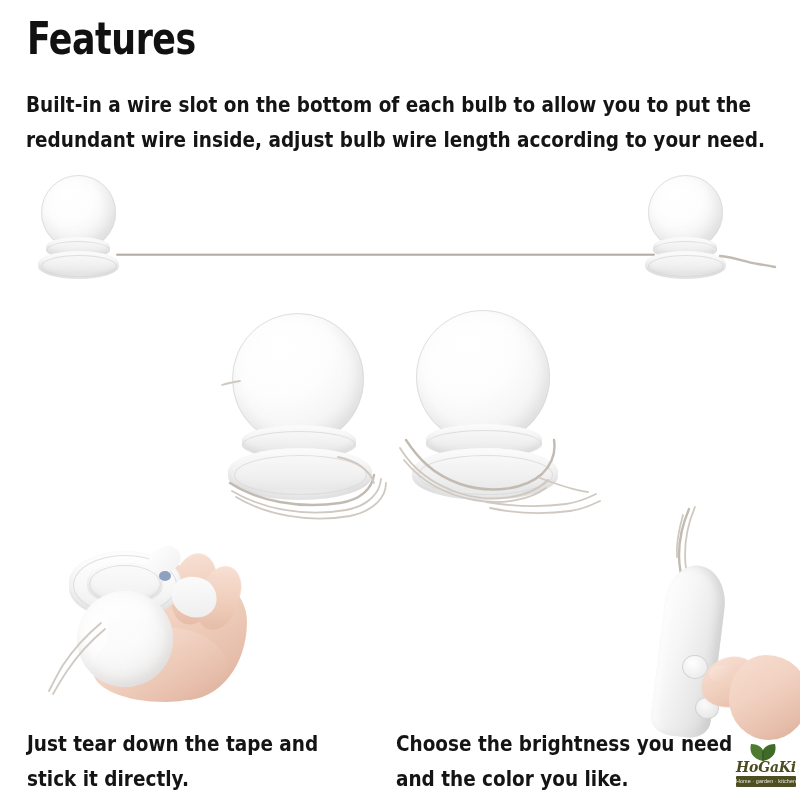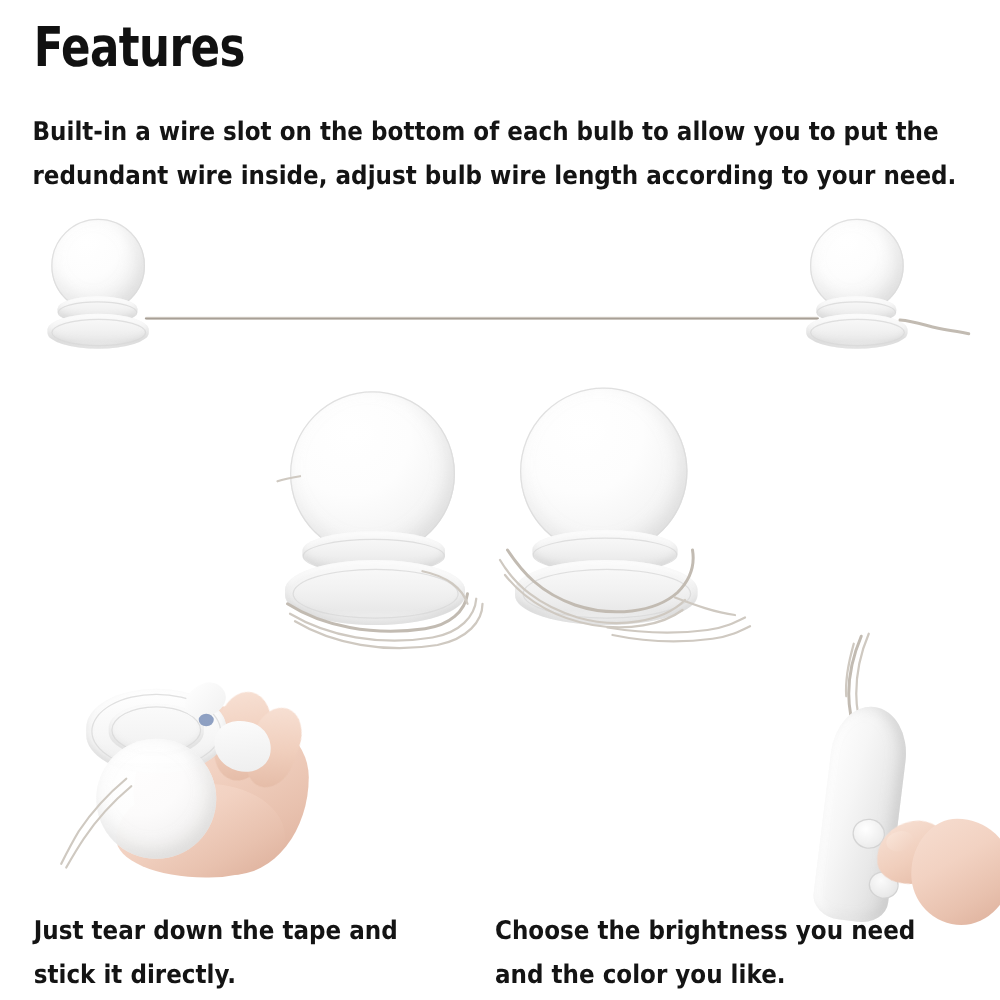--- a/index.html
+++ b/index.html
@@ -351,14 +351,23 @@
   <div class="caption" id="caption-left">
     <span class="ln">Just tear down the tape and</span>
     <span class="ln">stick it directly.</span>
   </div>
 
   <div class="caption" id="caption-right">
     <span class="ln">Choose the brightness you need</span>
     <span class="ln">and the color you like.</span>
   </div>
 
+  <div id="logo">
+    <svg class="logo-leaf" viewBox="0 0 30 20" width="30" height="20">
+      <path d="M15,19 C4,17 1,9 3,2 C11,2 16,6 16,13 Z" fill="#4f7a32"></path>
+      <path d="M15,19 C26,17 29,9 27,2 C19,2 14,6 14,13 Z" fill="#3f6a28"></path>
+      <path d="M15,19 L15,9" stroke="#2f5220" stroke-width="1" fill="none"></path>
+    </svg>
+    <div class="logo-word">HoGaKi</div>
+    <div class="logo-bar">Home · garden · kitchen</div>
+  </div>
 
 </div>
 
 </body></html>

